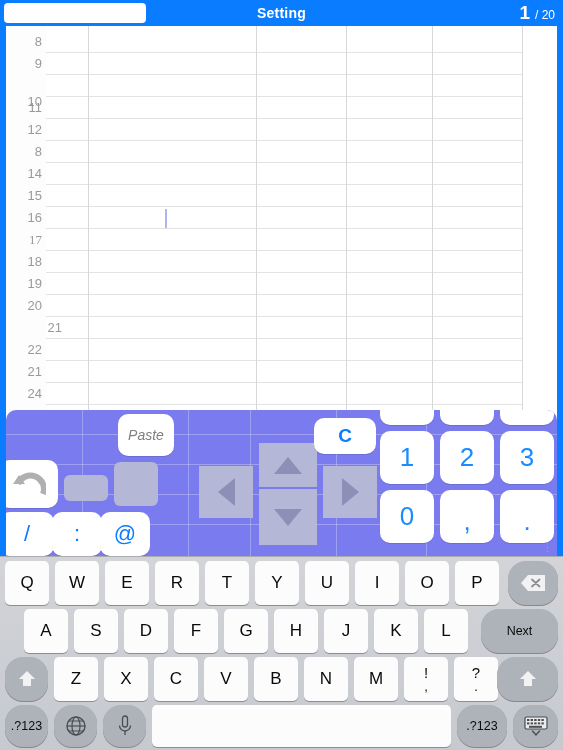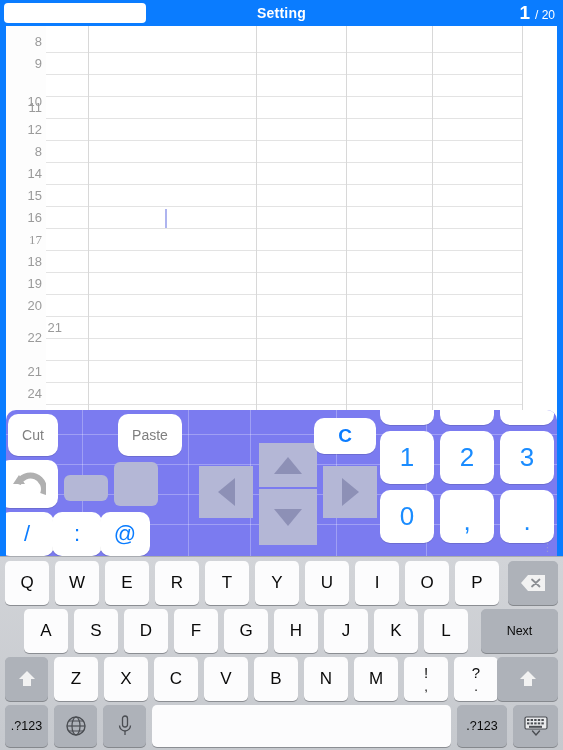--- a/index.html
+++ b/index.html
@@ -101,21 +101,21 @@
     background: linear-gradient(#d2d4d8, #c6c9ce);
     border-top: 1px solid #a9acb1;
   }
   .kkey {
     position: absolute; border-radius: 5px;
     display: flex; align-items: center; justify-content: center;
     font-size: 17px; color: #0a0a0a;
     background: #fcfcfd;
     box-shadow: 0 1px 0 #8b8e93;
   }
-  .kkey.dark { background: #aeb2b9; box-shadow: 0 1px 0 #85888d; }
+  .kkey.dark { background: #aeb2b9; box-shadow: 0 1px 0 #85888d; border-radius: 18px; }
   .kkey.space { background: #fcfcfd; }
   .kkey.small { font-size: 12.5px; }
   .kkey.dual { flex-direction: column; justify-content: center; line-height: 1.0; }
   .kkey.dual .top { font-size: 15px; }
   .kkey.dual .bot { font-size: 13px; }
 </style>
 </head>
 <body>
 
 <div id="app">
@@ -167,21 +167,21 @@
         <div class="rowlabel" style="top: 96px;">12</div>
         <div class="rowlabel" style="top: 118px;">8</div>
         <div class="rowlabel" style="top: 140px;">14</div>
         <div class="rowlabel" style="top: 162px;">15</div>
         <div class="rowlabel" style="top: 184px;">16</div>
         <div class="rowlabel" style="top: 206px; font-family: Liberation Serif, serif;">17</div>
         <div class="rowlabel" style="top: 228px;">18</div>
         <div class="rowlabel" style="top: 250px;">19</div>
         <div class="rowlabel" style="top: 272px;">20</div>
         <div class="rowlabel" style="top: 294px; margin-left: 20px;">21</div>
-        <div class="rowlabel" style="top: 304px;">22</div>
+        <div class="rowlabel" style="top: 316px;">22</div>
         <div class="rowlabel" style="top: 338px;">21</div>
         <div class="rowlabel" style="top: 360px;">24</div>
         <div class="rowlabel" style="top: 382px;">25</div>
       </div>
     <div class="caret" id="caret" style="left: 159px; top: 183px;"></div>
   </div>
 
   <div class="overlay" id="overlay">
 
     <div class="overlay-grid-h" style="top:24px"></div>
@@ -204,24 +204,21 @@
       <span class="tri down"></span>
     </div>
     <div class="arrowpad-cell" style="left:193px; top:56px; width:54px; height:52px;">
       <span class="tri left"></span>
     </div>
     <div class="arrowpad-cell" style="left:317px; top:56px; width:54px; height:52px;">
       <span class="tri right"></span>
     </div>
     <div class="dots">⋮</div>
 
-    <div class="wkey" style="left:2px; top:4px; width:50px; height:42px;">
-      <span>Cut</span>
-    </div>
-    <div class="wkey" style="left:112px; top:4px; width:64px; height:42px;">
+    <div class="wkey" style="left:112px; top:4px; width:56px; height:42px;font-style:italic;">
       <span>Paste</span>
     </div>
 
     <div class="wkey" style="left:-6px; top:50px; width:58px; height:48px;">
       <svg width="34" height="26" viewBox="0 0 34 26">
         <path d="M31 23 A13 13 0 0 0 6 13" stroke="#b0b0b0" stroke-width="6" fill="none" stroke-linecap="butt"></path>
         <path d="M1 13 L13 13 L7 4 Z" fill="#b0b0b0"></path>
       </svg>
     </div>
 

